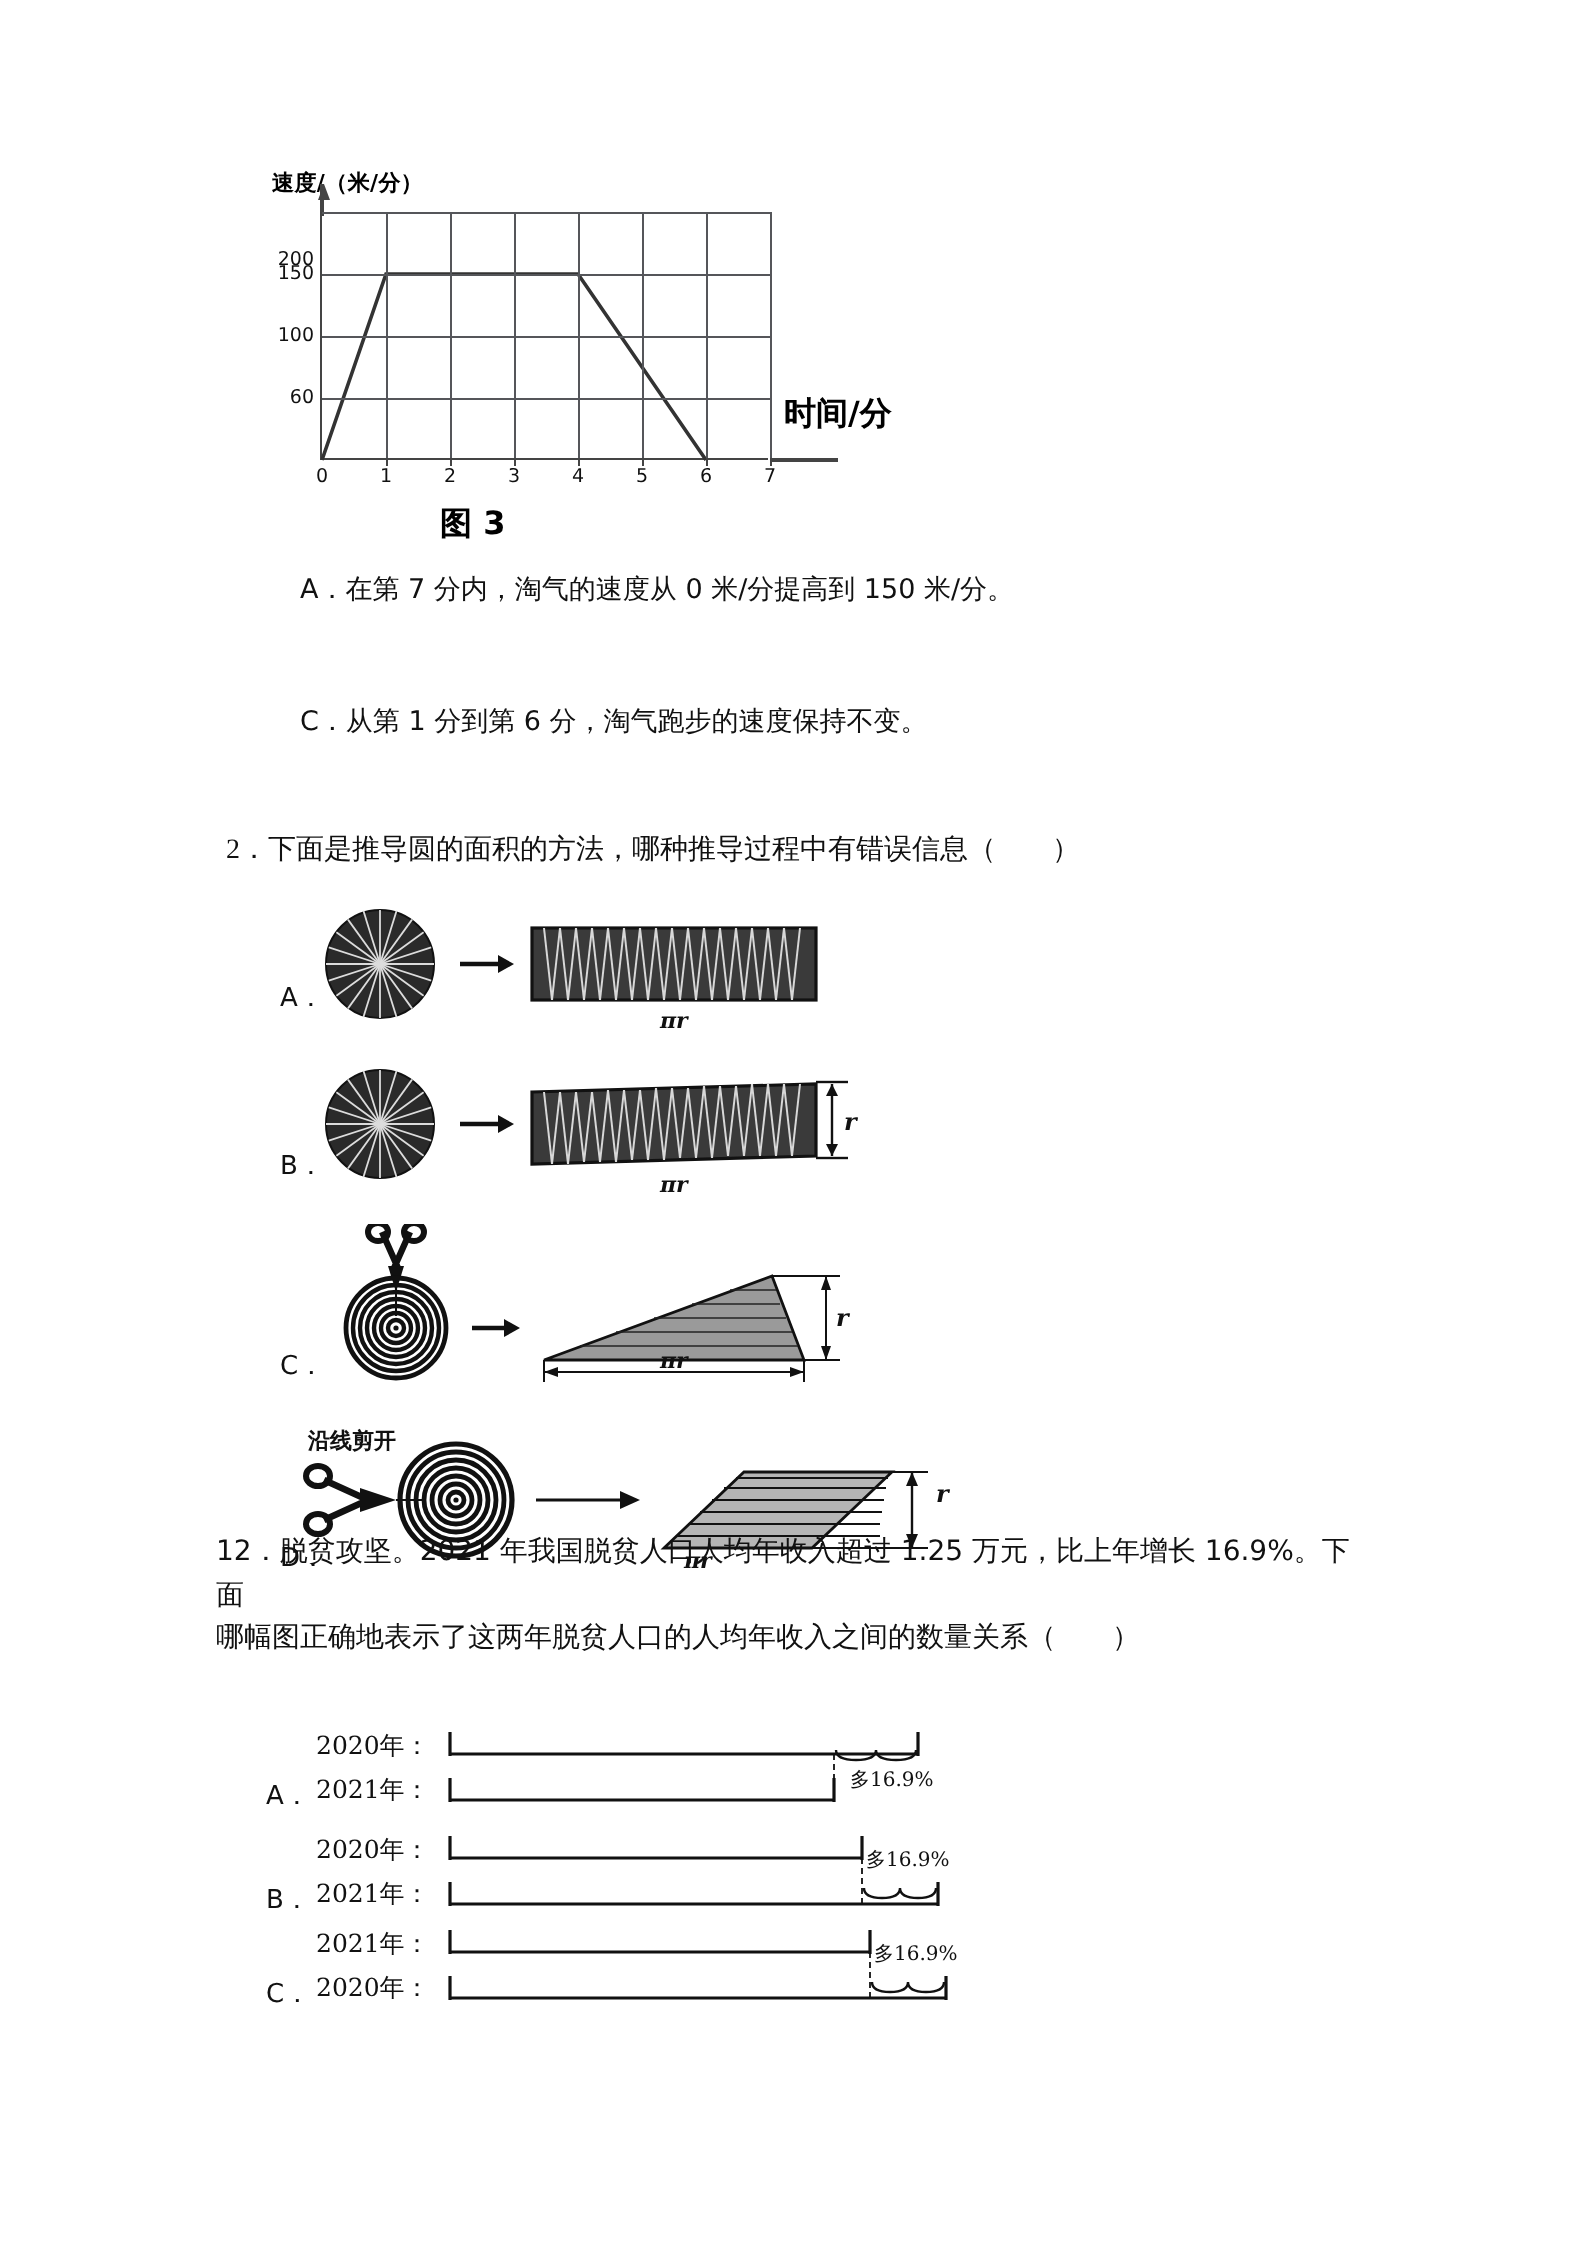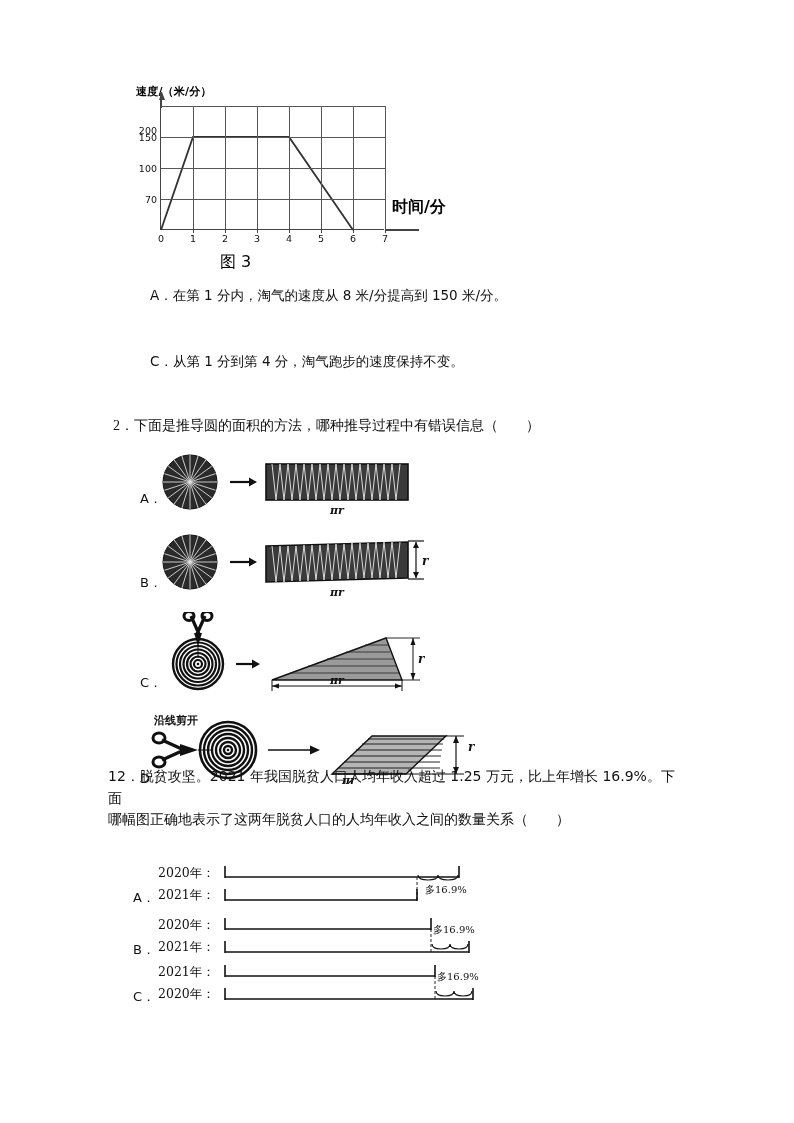--- a/index.html
+++ b/index.html
@@ -47,21 +47,21 @@
     color: #111; white-space: nowrap;
   }
   .ytick { right: 100%; margin-right: 4px; transform: translateY(-50%); }
   .xtick { top: 100%; margin-top: 4px; transform: translateX(-50%); }
   .tickmark-x { position: absolute; width: 1px; height: 4px; background: #444; top: 100%; }
   .xaxis-label {
     position: absolute; left: 262px; top: 113px; font-size: 16px; font-weight: 700;
     font-family: "DejaVu Sans", "Liberation Sans", sans-serif; white-space: nowrap;
   }
   .fig-caption {
-    position: absolute; left: 90px; top: 168px; font-size: 16px; font-weight: 400;
+    position: absolute; left: 90px; top: 168px; font-size: 16px; font-weight: 700;
     font-family: "DejaVu Sans", "Liberation Sans", sans-serif;
   }
   .dataline { position: absolute; left: 0; top: 0; overflow: visible; }
 
   
   .opt-line {
     position: absolute; font-size: 13.5px; line-height: 1.2;
     font-family: "DejaVu Sans", "Liberation Sans", sans-serif;
     white-space: nowrap; color: #111;
   }
@@ -127,21 +127,21 @@
         </svg>
         <div class="xaxis-ext"></div>
       <div class="gridline-v" style="left: 32px;"></div>
           <div class="gridline-v" style="left: 64px;"></div>
           <div class="gridline-v" style="left: 96px;"></div>
           <div class="gridline-v" style="left: 128px;"></div>
           <div class="gridline-v" style="left: 160px;"></div>
           <div class="gridline-v" style="left: 192px;"></div>
           <div class="gridline-v" style="left: 224px;"></div>
           <div class="gridline-h" style="top: 93px;"></div>
-          <div class="ytick" style="top: 93px;">70</div>
+          <div class="ytick" style="top: 93px;">60</div>
           <div class="gridline-h" style="top: 62px;"></div>
           <div class="ytick" style="top: 62px;">100</div>
           <div class="gridline-h" style="top: 31px;"></div>
           <div class="ytick" style="top: 31px; margin-left: 24px;">150</div>
           <div class="gridline-h" style="top: 0px;"></div>
           <div class="ytick" style="top: 0px; margin-top: 24px;">200</div>
           <div class="xtick" style="left: 0px;">0</div>
           <div class="xtick" style="left: 32px;">1</div>
           <div class="tickmark-x" style="left: 32px;"></div>
           <div class="xtick" style="left: 64px;">2</div>
@@ -156,22 +156,22 @@
           <div class="tickmark-x" style="left: 192px;"></div>
           <div class="xtick" style="left: 224px;">7</div>
           <div class="tickmark-x" style="left: 224px;"></div>
         </div>
     </div>
 
     <div class="xaxis-label">时间/分</div>
     <div class="fig-caption">图 3</div>
   </div>
 
-  <div class="opt-line" style="left:150px; top:287px;">A．在第 1 分内，淘气的速度从 8 米/分提高到 150 米/分。</div>
-  <div class="opt-line" style="left:150px; top:353px;">C．从第 1 分到第 4 分，淘气跑步的速度保持不变。</div>
+  <div class="opt-line" style="left:150px; top:287px;">A．在第 7 分内，淘气的速度从 0 米/分提高到 150 米/分。</div>
+  <div class="opt-line" style="left:150px; top:353px;">C．从第 1 分到第 6 分，淘气跑步的速度保持不变。</div>
 
   <div class="qtext" style="left:113px; top:415px;">
     <span class="q-letter">2．</span><span>下面是推导圆的面积的方法，哪种推导过程中有错误信息（　　）</span>
   </div>
 
   <div class="fig-row" style="left:140px; top:452px; width:280px; height:62px;">
     <div class="fig-letter" style="left:0px; top:38px;">A．</div>
     <svg width="280" height="62" style="position:absolute;left:18px;top:0;">
       <g>
         <circle cx="32" cy="30" r="27" fill="#2a2a2a" stroke="#111" stroke-width="1"></circle>

